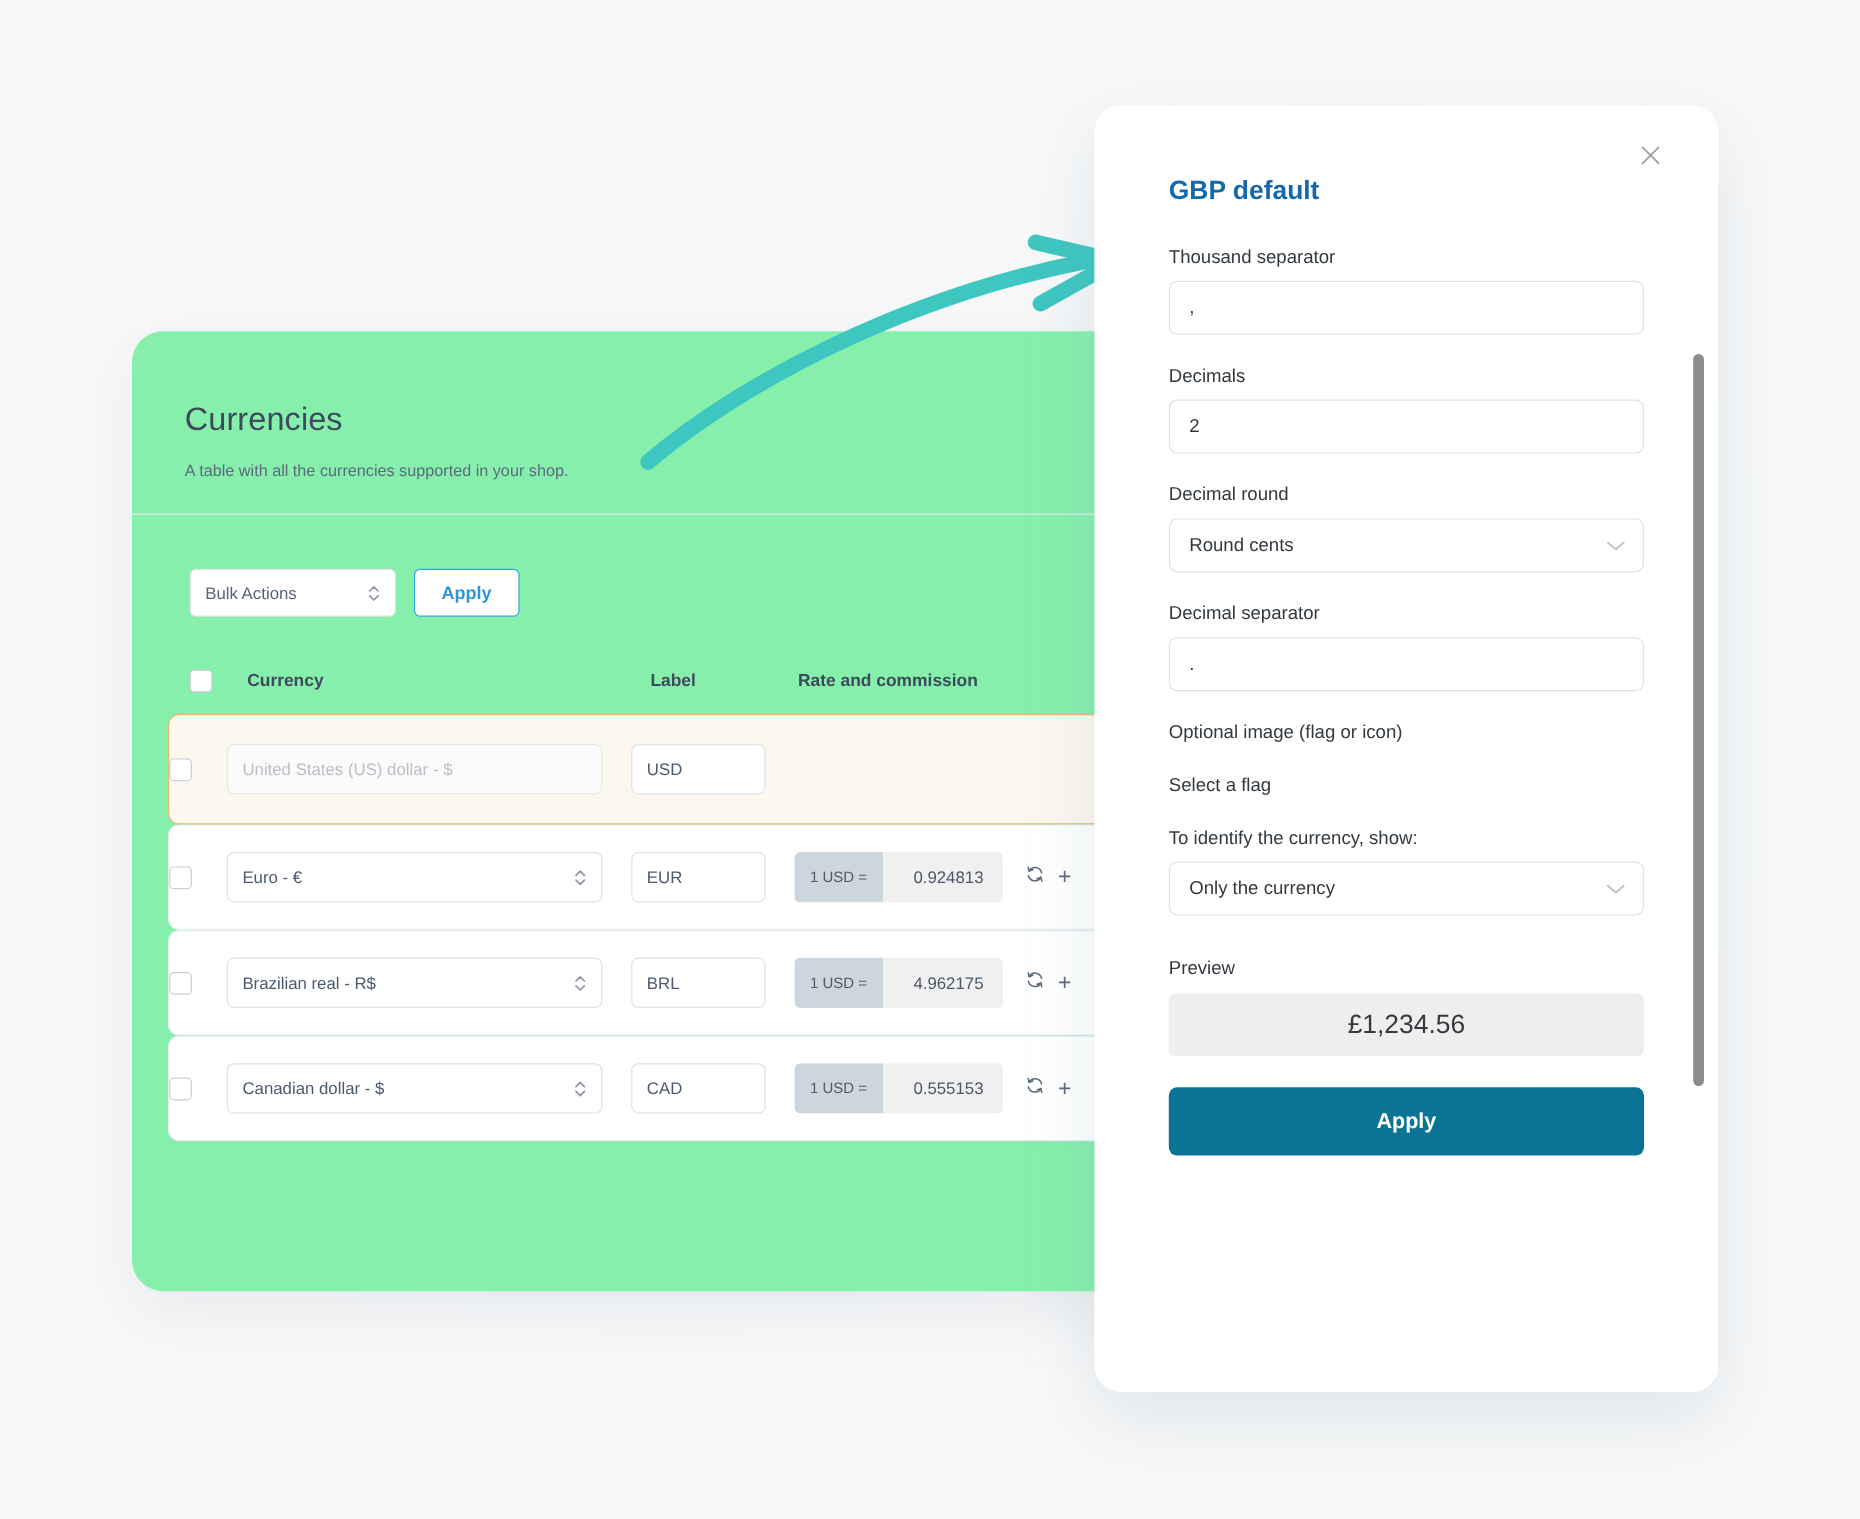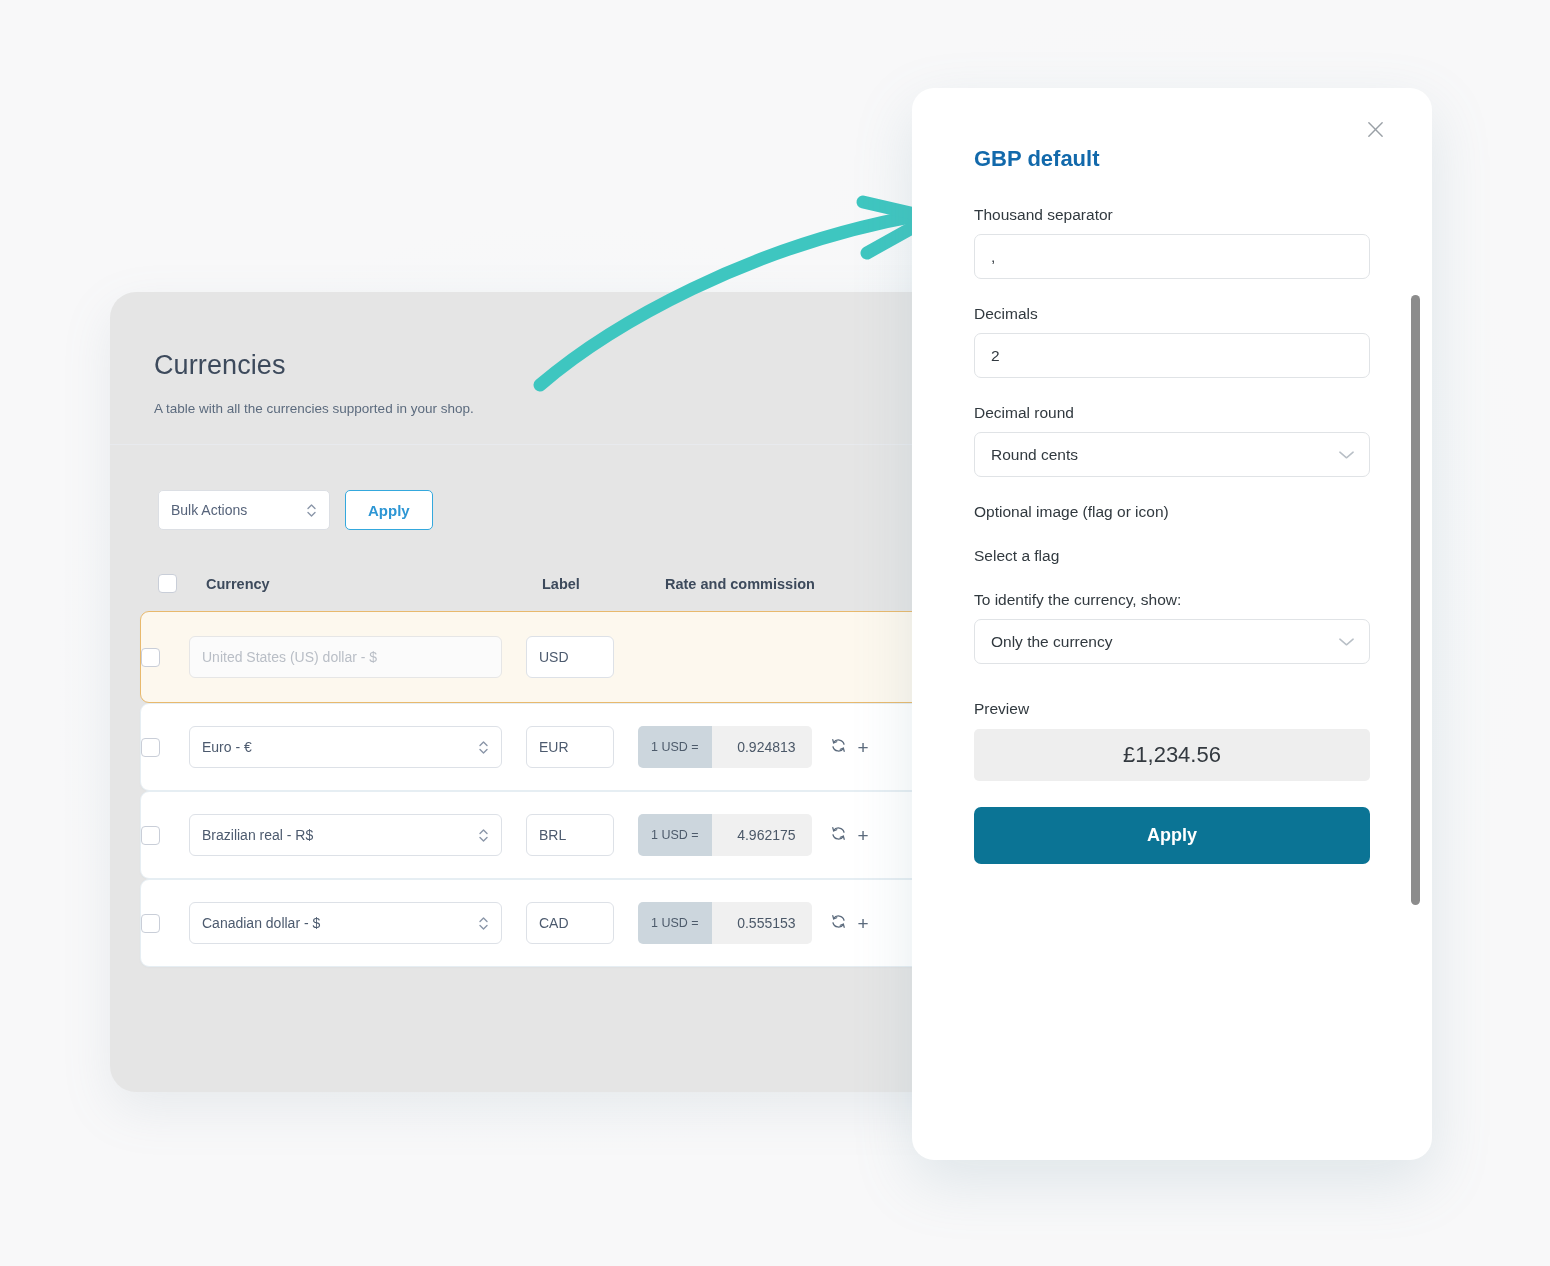--- a/index.html
+++ b/index.html
@@ -34,24 +34,24 @@
     width: 1000px;
     height: 920px;
     background: radial-gradient(ellipse 520px 470px at 500px 460px, rgba(214,236,241,0.55) 0%, rgba(235,246,249,0.25) 55%, rgba(255,255,255,0) 100%);
     pointer-events: none;
   }
 
   
   .currencies-card {
     position: absolute;
     left: 110px;
-    top: 292px;
+    top: 276px;
     width: 905px;
     height: 800px;
-    background: #e5e5e5;
+    background: #86efac;
     border-radius: 26px 0 0 26px;
     box-shadow: 0 18px 50px rgba(120,150,165,0.13);
     overflow: hidden;
   }
 
   .card-head { padding: 58px 0 0 44px; }
 
   .page-title {
     font-size: 27px;
     color: #3d4a5c;
@@ -166,21 +166,21 @@
     background: #fff;
     display: flex;
     align-items: center;
     justify-content: space-between;
     padding: 0 12px;
     font-size: 14px;
     color: #4c5a6e;
   }
 
   .fld.currency { width: 313px; }
-  .fld.label    { width: 88px; }
+  .fld.label    { width: 112px; }
   .fld.disabled { background: #fbfbfb; border-color: #e6e6e6; color: #b9bec6; }
 
   .rate-group {
     display: flex;
     align-items: center;
     height: 42px;
     border-radius: 5px;
     overflow: hidden;
     margin-left: 24px;
   }
@@ -542,20 +542,24 @@
       <div class="fselect">
         <span>Round cents</span>
         <span class="chev">
           <svg width="17" height="10" viewBox="0 0 18 10" fill="none" stroke="#b8bfc6" stroke-width="1.6" stroke-linecap="round" stroke-linejoin="round">
               <path d="M2 2 L9 8 L16 2"></path>
             </svg>
         </span>
       </div>
     </div>
 
+    <div class="fgroup">
+      <div class="flabel">Decimal separator</div>
+      <div class="finput">.</div>
+    </div>
 
     <div class="fgroup">
       <div class="flabel">Optional image (flag or icon)</div>
     </div>
 
     <div class="fgroup">
       <div class="flabel">Select a flag</div>
     </div>
 
     <div class="fgroup">

